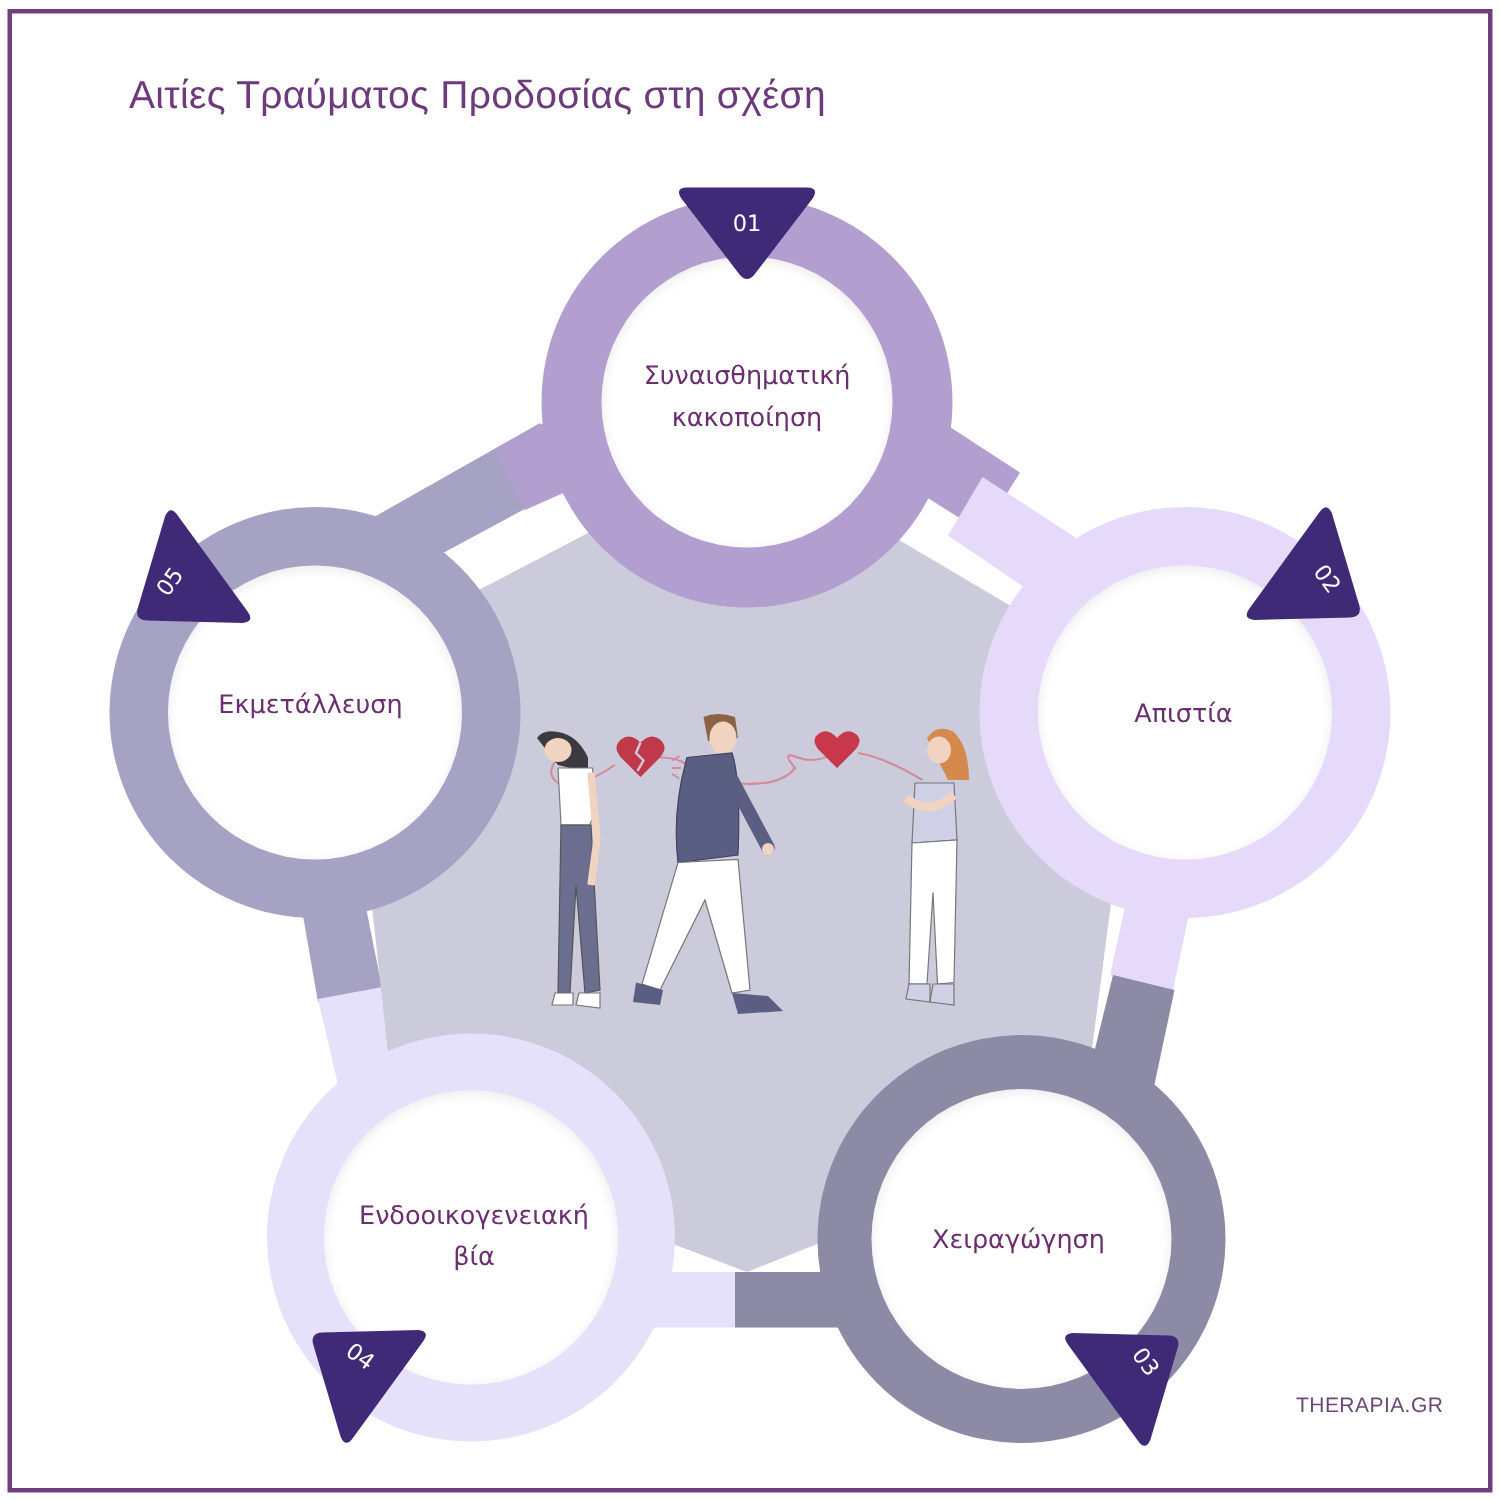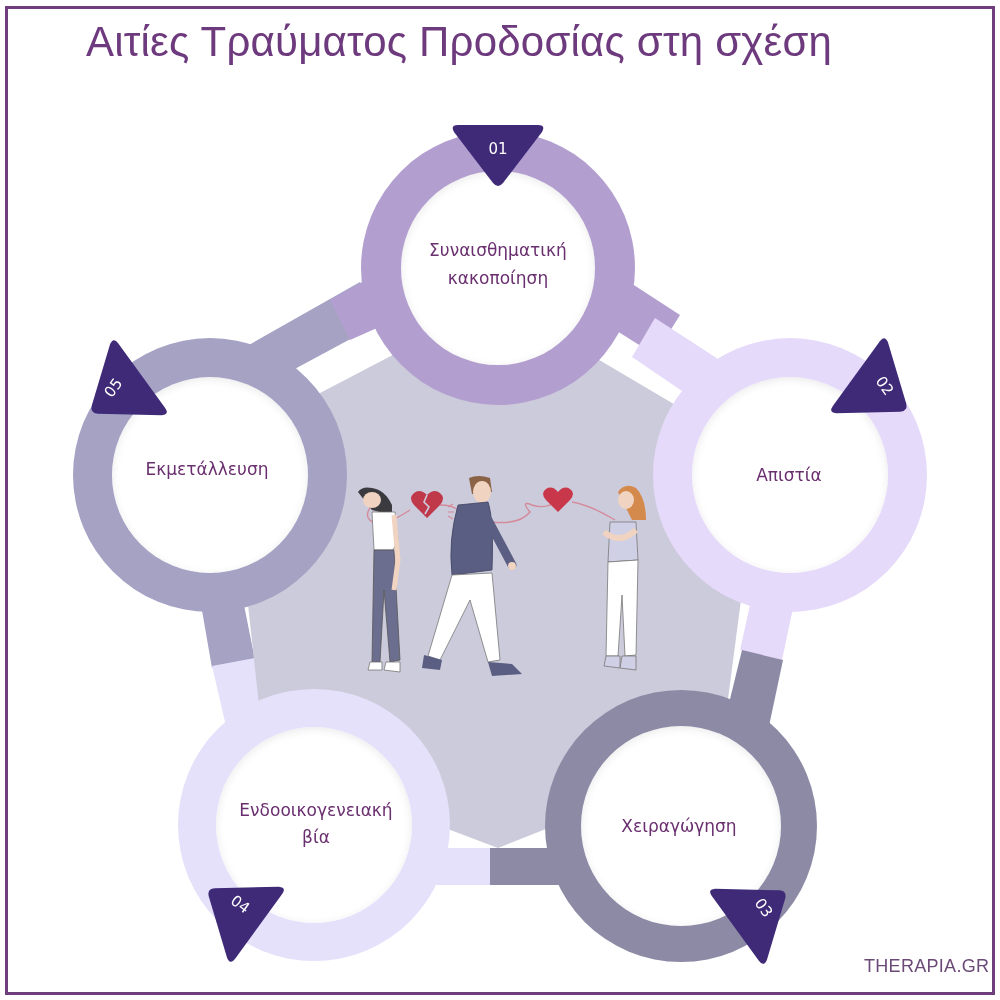--- a/index.html
+++ b/index.html
@@ -1,22 +1,22 @@
 <!DOCTYPE html>
 <html><head>
   <meta charset="utf-8">
   <style>
     html, body { margin: 0; padding: 0; background: #ffffff; }
     body { width: 1000px; height: 1000px; position: relative; overflow: hidden; font-family: "DejaVu Sans", sans-serif; }
     .frame { position: absolute; left: 5px; top: 6px; width: 984px; height: 983px; border: 3px solid #6e3f7c; box-sizing: content-box; }
-    .title { position: absolute; left: 86px; top: 18px; font-family: "Liberation Sans", sans-serif; font-size: 42px; color: #6e3a7e; letter-spacing: 0.2px; white-space: nowrap; }
+    .title { position: absolute; left: 86px; top: 48px; font-family: "Liberation Sans", sans-serif; font-size: 26px; color: #6e3a7e; letter-spacing: 0.2px; white-space: nowrap; }
     svg.diagram { position: absolute; left: 0; top: 0; }
     .circle-label { font-family: "DejaVu Sans", sans-serif; font-size: 17px; fill: #6a2f6f; }
     .badge-label { font-family: "DejaVu Sans", sans-serif; font-size: 15px; fill: #ffffff; }
-    .brand { position: absolute; left: 864px; top: 956px; font-family: "Liberation Sans", sans-serif; font-size: 18px; color: #6b4a77; letter-spacing: 0.3px; }
+    .brand { position: absolute; left: 864px; top: 928px; font-family: "Liberation Sans", sans-serif; font-size: 14px; color: #6b4a77; letter-spacing: 0.3px; }
   </style>
 </head>
 <body>
 
 <div class="frame"></div>
 
 <div class="title">Αιτίες Τραύματος Προδοσίας στη σχέση</div>
 
 <svg class="diagram" width="1000" height="1000" viewBox="0 0 1000 1000">
   <defs>

